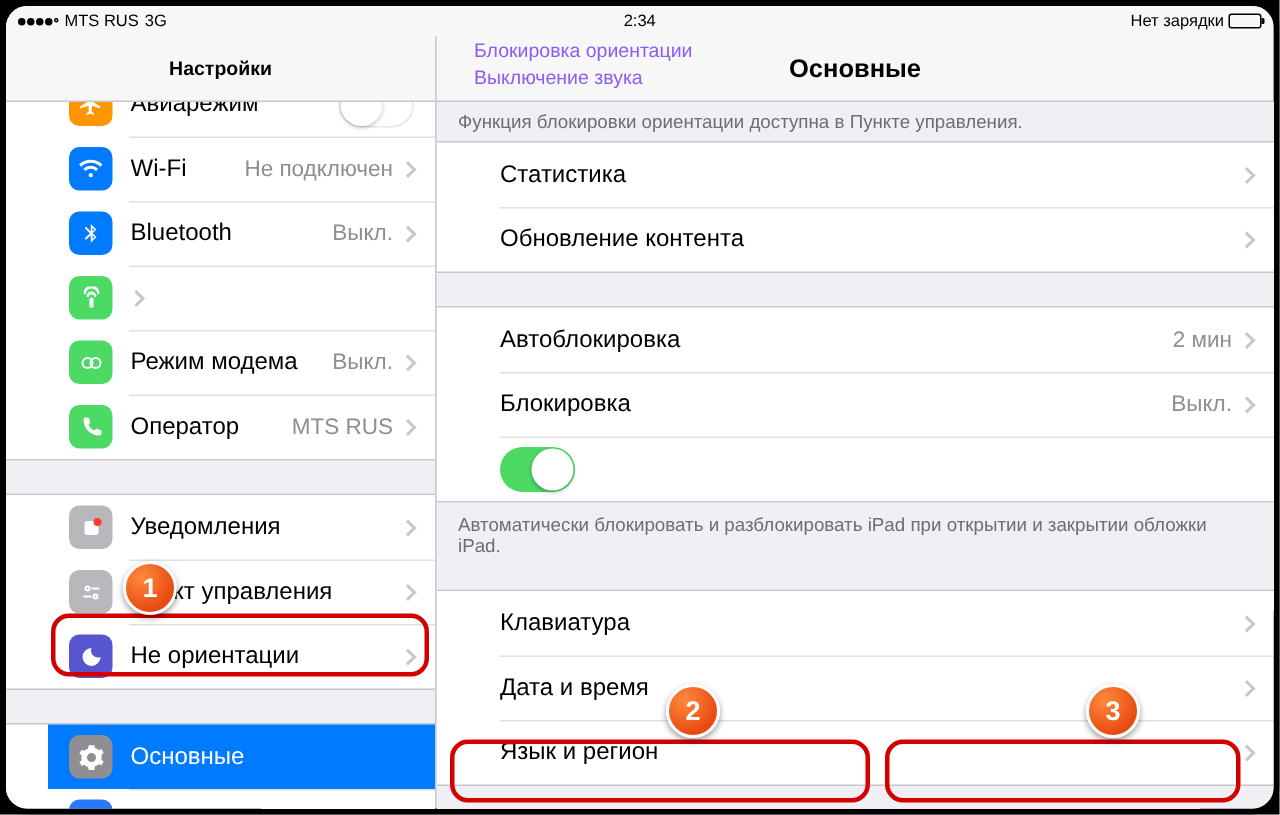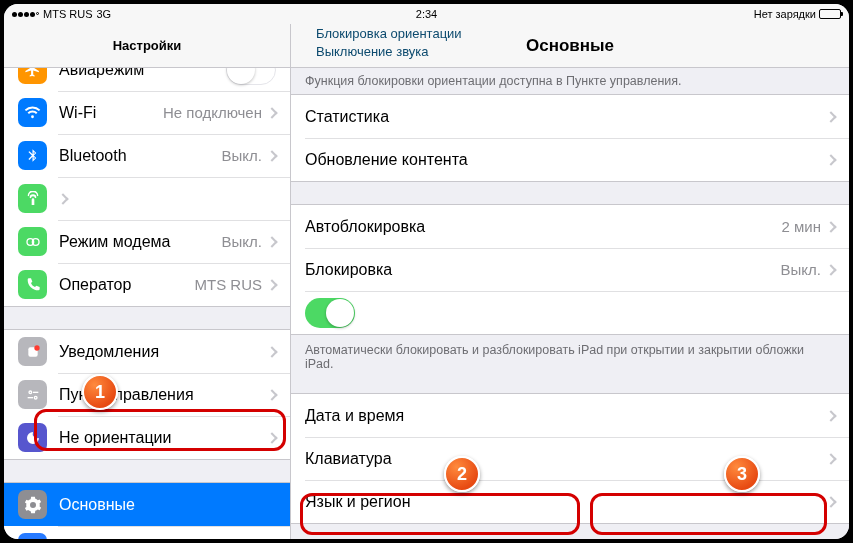--- a/index.html
+++ b/index.html
@@ -12,27 +12,27 @@
 .dots i.hollow { background: transparent; border: 1px solid #000; width: 3px; height: 3px; }
 .status-center { position: absolute; left: 50%; transform: translateX(-50%); }
 .status-right { margin-left: auto; display: flex; align-items: center; gap: 3px; }
 .battery { width: 22px; height: 10px; border: 1px solid #000; border-radius: 2px; position: relative; }
 .battery::after { content: ""; position: absolute; right: -3px; top: 2px; width: 2px; height: 4px; background: #000; border-radius: 0 1px 1px 0; }
 .battery-fill { background: #000; width: 30%; height: 100%; }
 
 .headers { height: 44px; background: #f7f7f7; border-bottom: 1px solid #c8c7cc; display: flex; position: relative; }
 .header-left { width: 287px; display: flex; align-items: center; justify-content: center; font-weight: 600; font-size: 13px; border-right: 1px solid #c8c7cc; }
 .header-right { flex: 1; display: flex; align-items: center; justify-content: center; font-weight: 600; font-size: 17px; }
-.header-ghost { position: absolute; top: 0; color: #0c4a6e; font-size: 13px; pointer-events: none; }
+.header-ghost { position: absolute; top: 0; color: #8b5cf6; font-size: 13px; pointer-events: none; }
 
 .content { flex: 1; display: flex; overflow: hidden; }
 .sidebar { width: 287px; background: #efeff4; border-right: 1px solid #c8c7cc; overflow-y: auto; }
 .detail { flex: 1; background: #efeff4; overflow-y: auto; }
 
-.group { background: #fff; border-top: 1px solid #c8c7cc; border-bottom: 1px solid #c8c7cc; margin-bottom: 22px; }
+.group { background: #fff; border-top: 1px solid #c8c7cc; border-bottom: 1px solid #c8c7cc; margin-bottom: 22px; padding-left: 28px; }
 .row { display: flex; align-items: center; min-height: 43px; padding: 0 14px; position: relative; font-size: 16px; }
 .row + .row::before { content: ""; position: absolute; top: 0; left: 54px; right: 0; height: 1px; background: #e0e0e2; }
 .detail .row + .row::before { left: 14px; }
 .row .icon { width: 29px; height: 29px; border-radius: 7px; margin-right: 12px; flex-shrink: 0; display: flex; align-items: center; justify-content: center; }
 .row .label { flex: 1; black-space: nowrap; overflow: hidden; }
 .row .value { color: #8e8e93; font-size: 15px; margin-right: 6px; }
 .row.selected { background: #007aff; color: #fff; }
 .row.partial { margin-top: -20px; }
 
 .chevron { width: 8px; height: 8px; border-right: 2px solid #c7c7cc; border-top: 2px solid #c7c7cc; transform: rotate(45deg); flex-shrink: 0; }
@@ -239,25 +239,25 @@
         <div class="row">
           <span class="toggle">
               <span class="knob"></span>
             </span>
         </div>
       </div>
       <div class="section-note" style="padding-top:4px;margin-bottom:16px">Автоматически блокировать и разблокировать iPad при открытии и закрытии обложки iPad.</div>
 
       <div class="group">
         <div class="row">
+          <span class="label">Клавиатура</span>
+          <span class="chevron"></span>
+        </div>
+        <div class="row">
           <span class="label">Дата и время</span>
-          <span class="chevron"></span>
-        </div>
-        <div class="row">
-          <span class="label">Клавиатура</span>
           <span class="chevron"></span>
         </div>
         <div class="row">
           <span class="label">Язык и регион</span>
           <span class="chevron"></span>
         </div>
       </div>
 
     </div>
 

